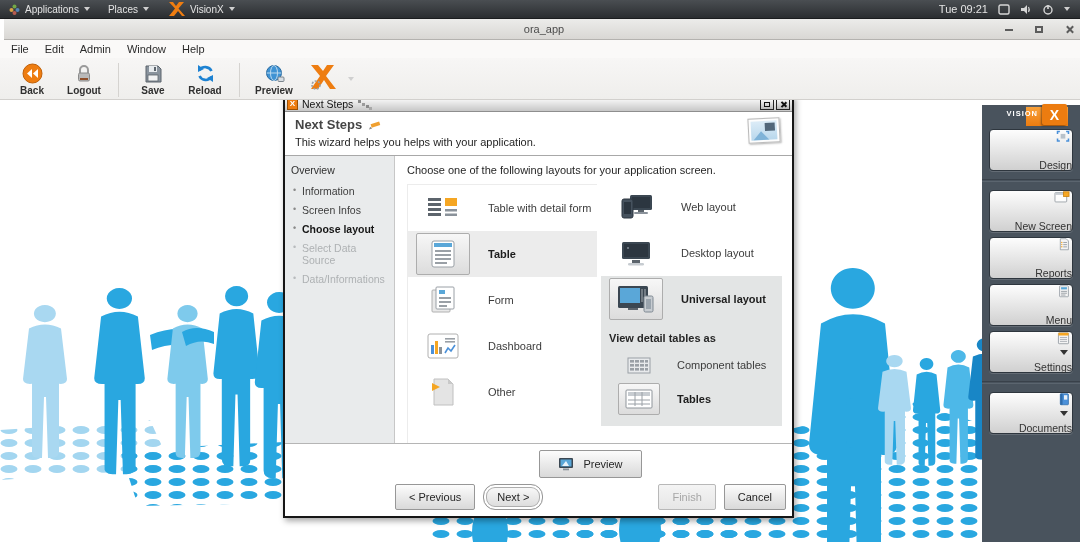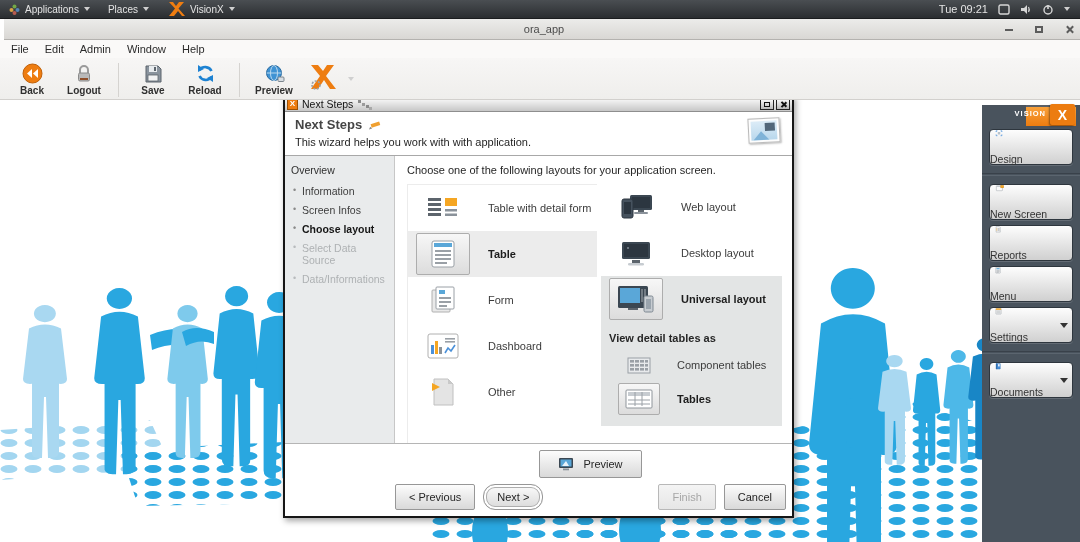--- a/index.html
+++ b/index.html
@@ -94,25 +94,25 @@
   #btn-preview { display:flex; align-items:center; gap:8px; padding:6px 18px; }
   #btn-row { display:flex; align-items:center; gap:8px; padding-bottom:6px; }
   #btn-prev { min-width:70px; }
   #btn-next { min-width:60px; box-shadow:inset 0 0 0 2px #fff, inset 0 0 0 3px #adadad;border-radius:12px; }
   #btn-spacer { flex:1; }
   #btn-finish { min-width:40px; color:#a7a7a7; border-color:#b8b8b8; background:linear-gradient(#f4f4f4,#e6e6e6); }
   #btn-cancel { min-width:44px; }
 
   
   #vx-panel { right:0; top:105px; width:98px; height:437px; background:#49535d; z-index:20; }
-  #vx-banner { position:absolute; left:0; top:0; right:4px; height:21px; background:linear-gradient(#f9a13a,#ec7c10); border-top:2px solid #5a6068;margin-left:44px; }
+  #vx-banner { position:absolute; left:0; top:0; right:12px; height:21px; background:linear-gradient(#f9a13a,#ec7c10); border-top:2px solid #5a6068;margin-left:44px; }
   #vx-brand { position:absolute; right:30px; top:2px; font-size:7.5px; font-weight:bold; letter-spacing:1px; color:#fff; }
   #vx-tab { position:absolute; right:1px; top:-3px; width:25px; height:21px; background:#ec7c10; border-radius:2px; box-shadow:-1px 1px 2px rgba(0,0,0,.4); color:#fff; font-weight:bold; font-size:14px; display:flex; align-items:center; justify-content:center; }
   #vx-buttons { position:absolute; top:24px; left:0; right:0; display:flex; flex-direction:column; align-items:center; gap:5px; }
-  .vx-btn { position:relative; width:84px; height:36px; border:1px solid #2e363e; border-radius:4px; background:linear-gradient(#fdfdfd,#d0d0d0); display:flex; flex-direction:column; align-items:flex-start; justify-content:center; gap:17px; font-size:10.5px; color:#333; box-shadow:0 1px 0 rgba(255,255,255,.15); }
+  .vx-btn { position:relative; width:84px; height:42px; border:1px solid #2e363e; border-radius:4px; background:linear-gradient(#fdfdfd,#d0d0d0); display:flex; flex-direction:column; align-items:flex-end; justify-content:center; gap:17px; font-size:10.5px; color:#333; box-shadow:0 1px 0 rgba(255,255,255,.15); }
   .vx-btn .vlbl { line-height:1; }
   .vx-arrow { position:absolute; right:4px; top:50%; margin-top:-2px; width:0; height:0; border-left:4px solid transparent; border-right:4px solid transparent; border-top:5px solid #333; }
   .vx-sep { width:98px; height:3px; border-top:1px solid #39414a; border-bottom:1px solid #5b656f; margin:3px 0; }
 </style>
 </head>
 <body>
 
 <div id="screen">
 
   <svg id="desktop" class="abs" width="1080" height="442" viewBox="0 0 1080 442" style="pointer-events:none">
@@ -295,21 +295,21 @@
     </div>
 
     <div id="dlg-header">
       <div id="dlg-heading">
         <span>Next Steps</span>
         <svg width="15" height="12" viewBox="0 0 15 12">
             <rect x="3" y="4" width="9" height="3.5" transform="rotate(-18 7 6)" fill="#f0a030"></rect>
             <polygon points="1,10.5 4.2,9.6 2.2,7.8" fill="#8a8a8a"></polygon>
           </svg>
       </div>
-      <div id="dlg-subtitle">This wizard helps you work with with application.</div>
+      <div id="dlg-subtitle">This wizard helps you helps with your application.</div>
       <div id="header-pic">
           <div class="inner">
             <span class="mt"></span>
             <span class="ph"></span>
           </div>
         </div>
     </div>
 
     <div id="dlg-body">
       <div id="dlg-nav">

